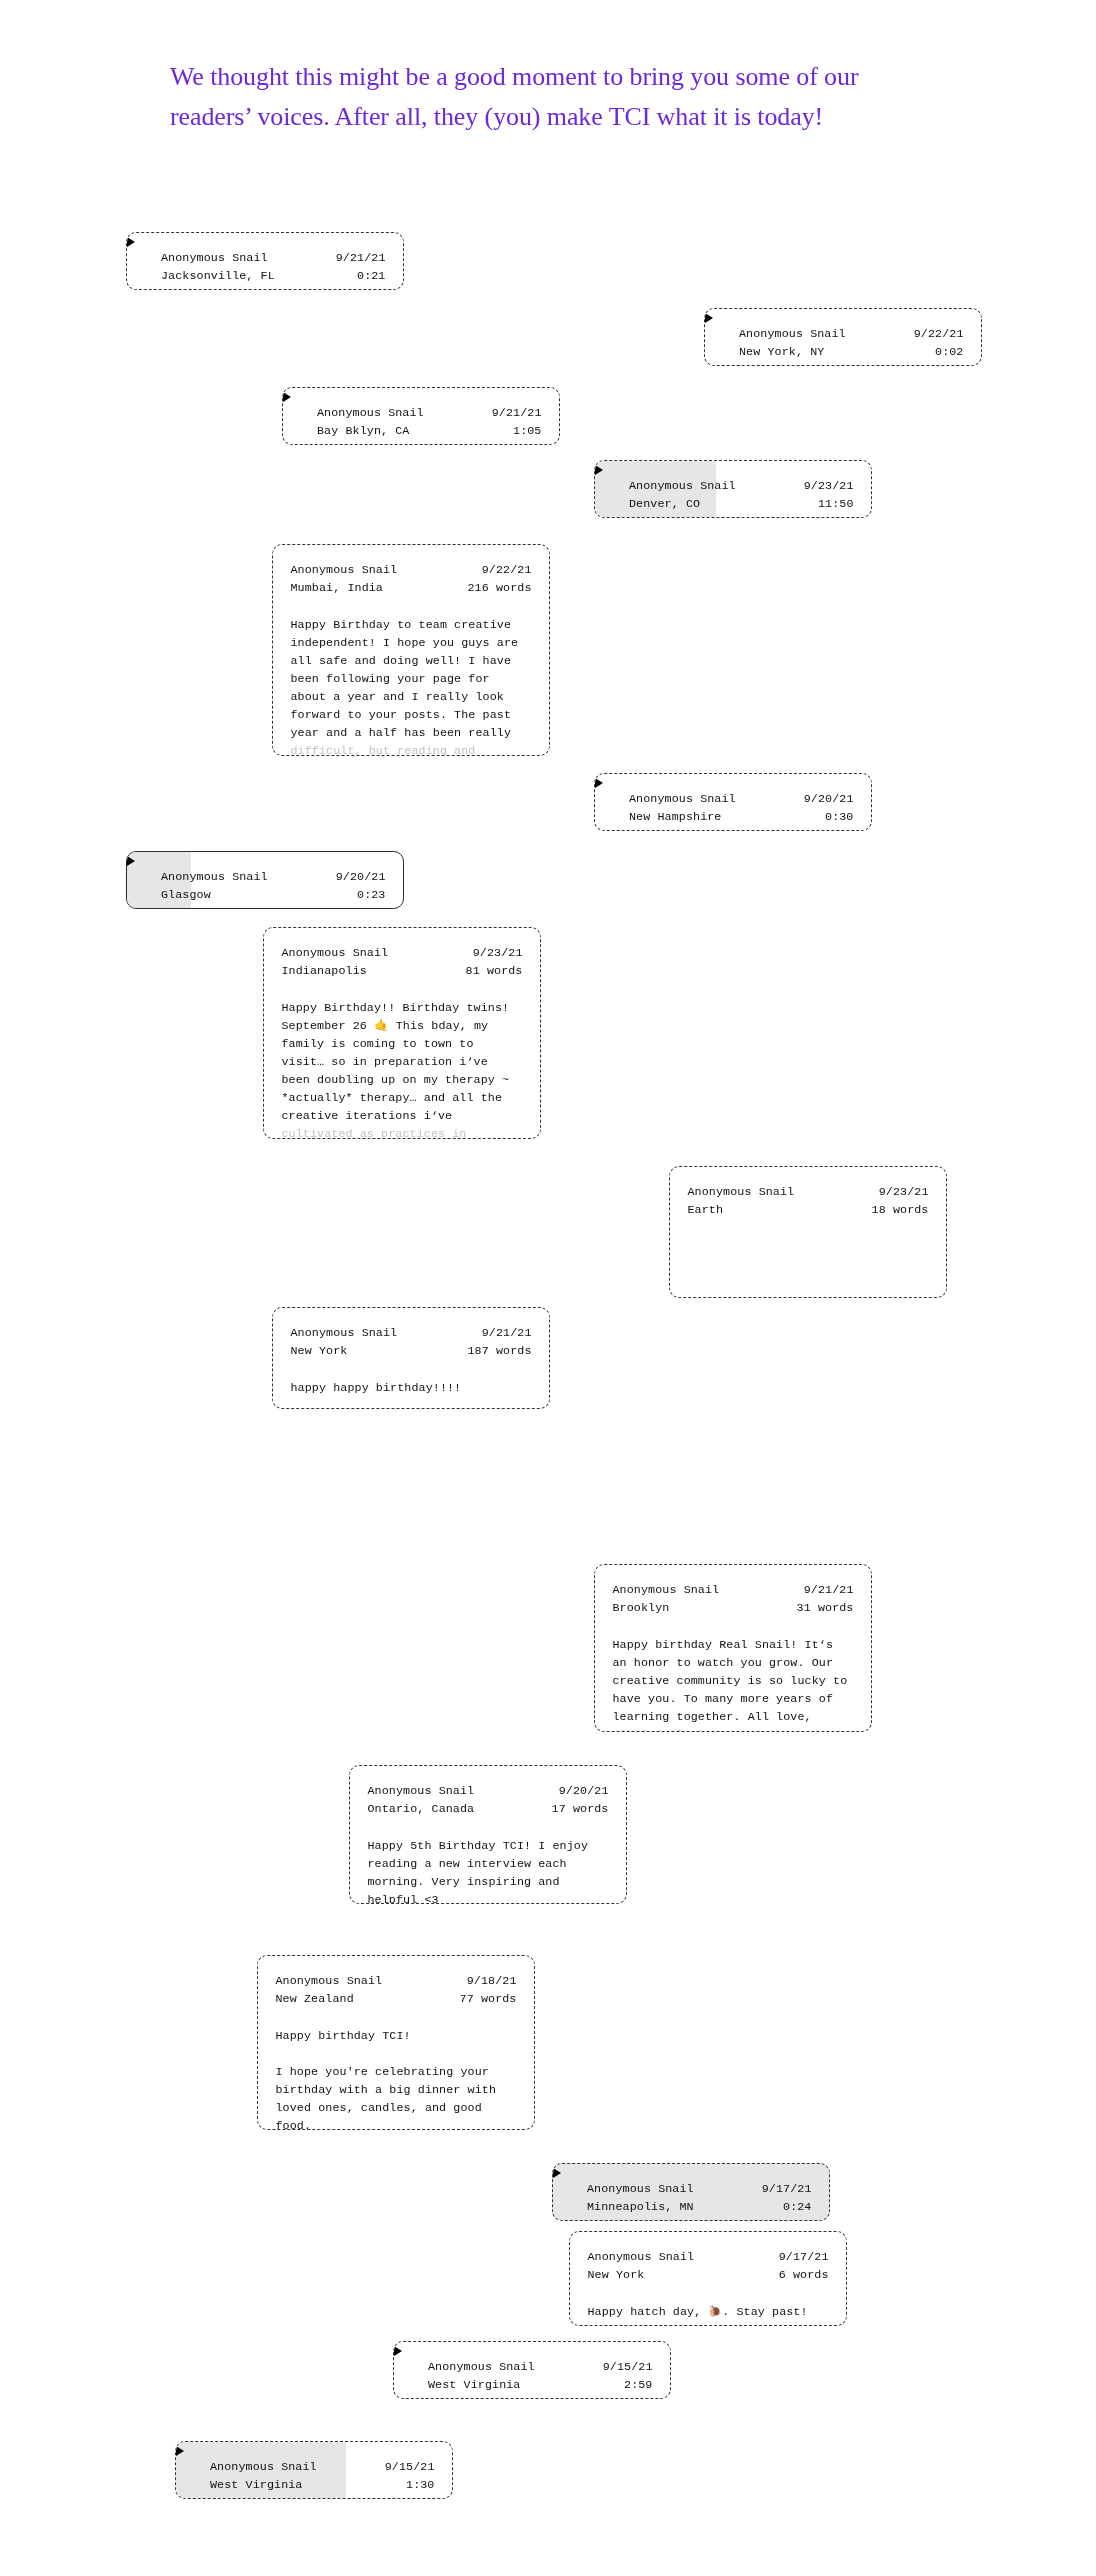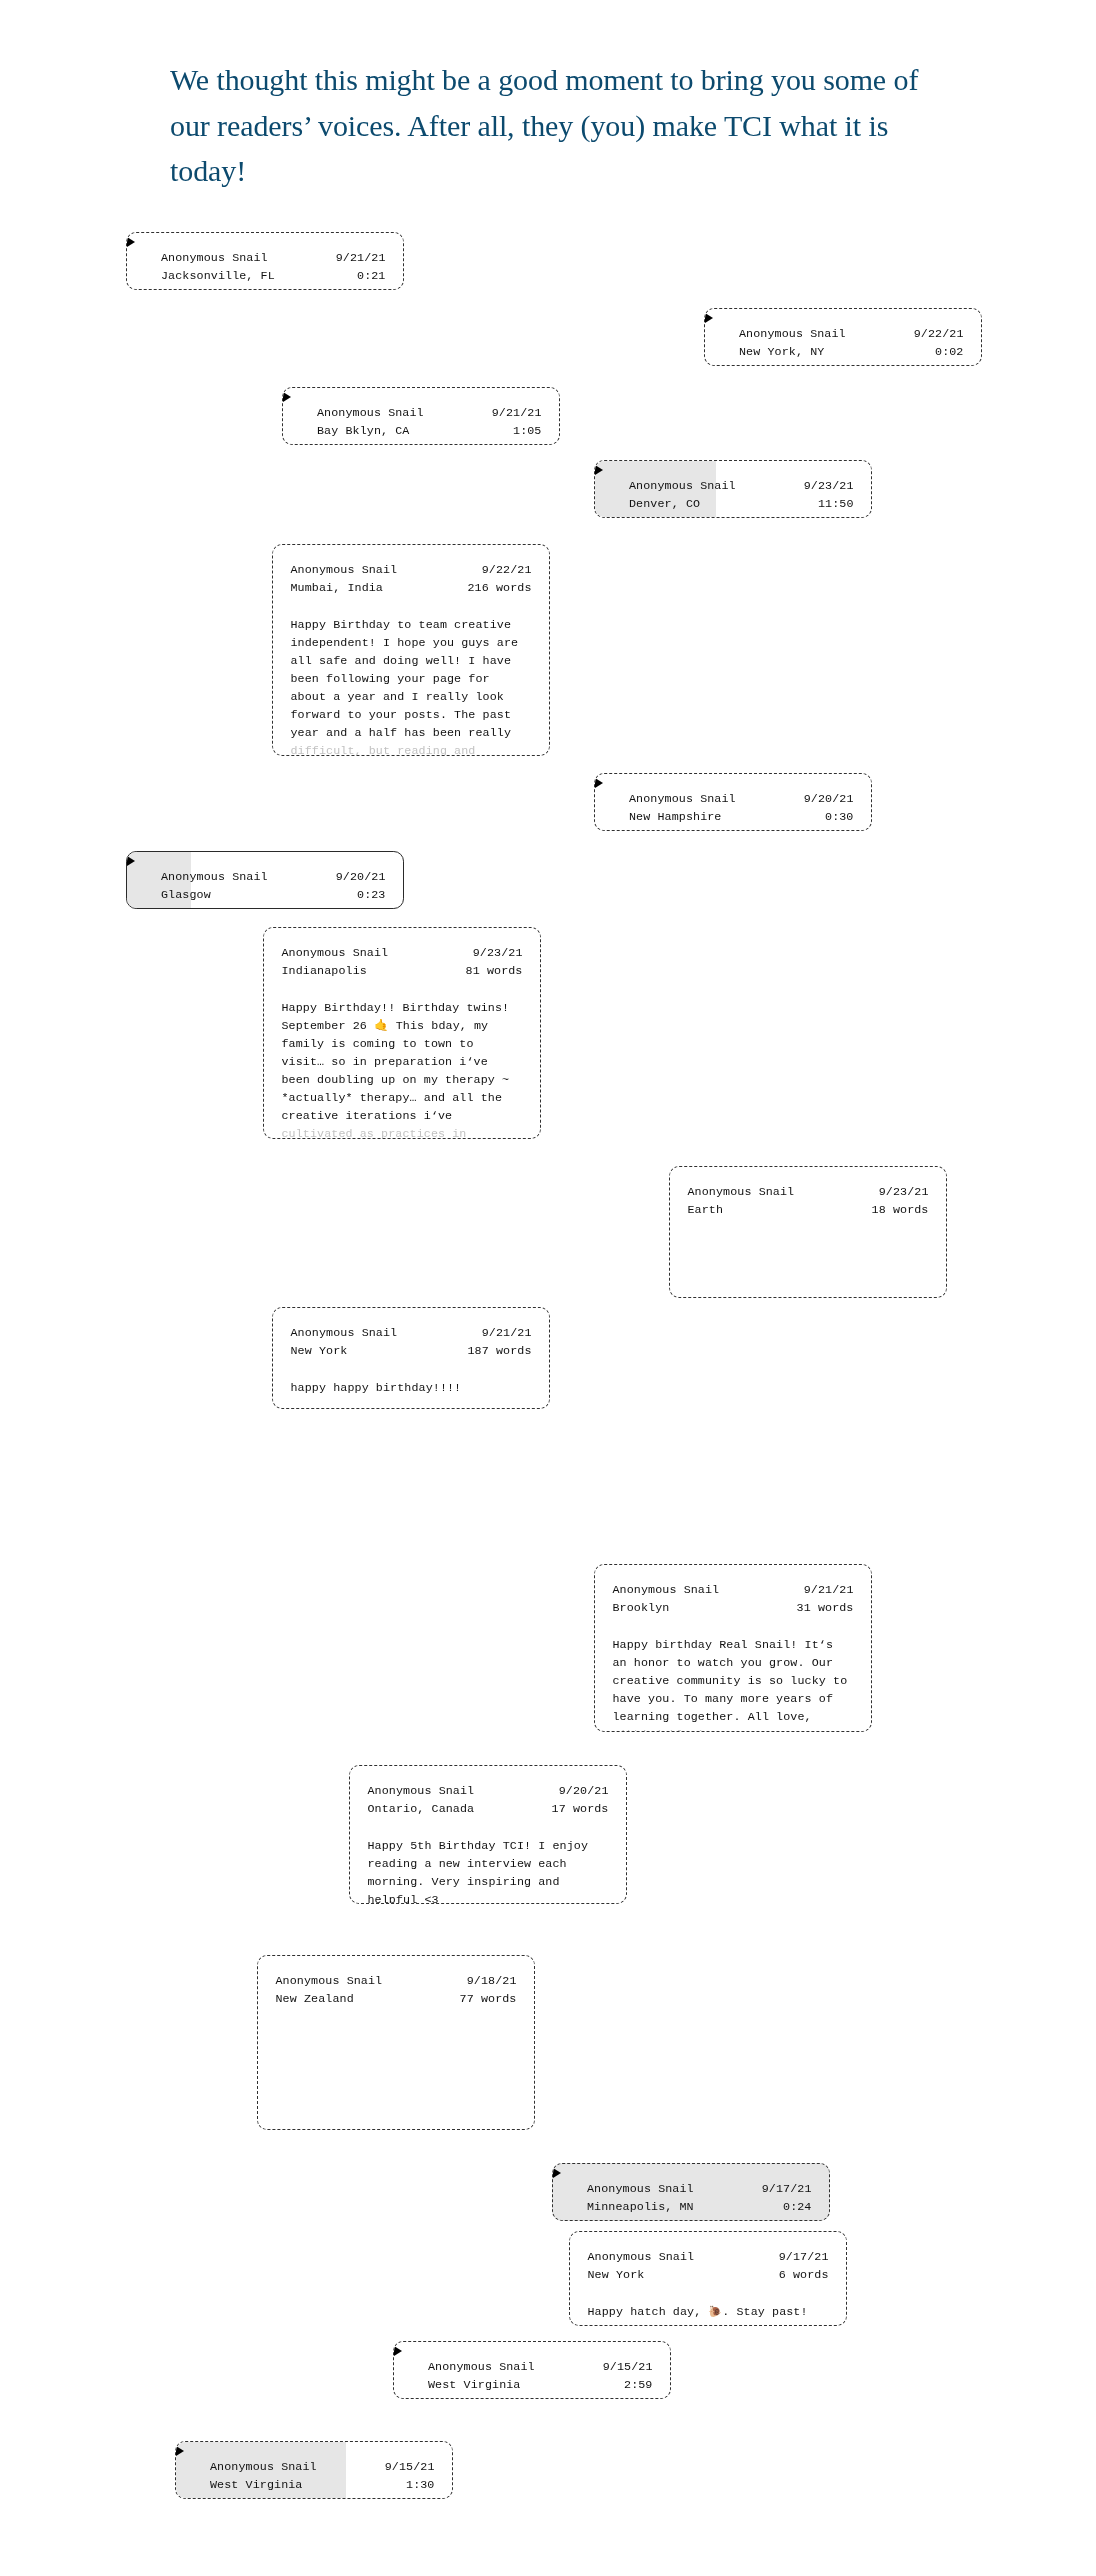--- a/index.html
+++ b/index.html
@@ -15,23 +15,23 @@
     overflow: hidden;
   }
 
   
   #intro {
     position: absolute;
     left: 170px;
     top: 57px;
     width: 753px;
     font-family: "Liberation Serif", "DejaVu Serif", serif;
-    font-size: 30px;
+    font-size: 26px;
     line-height: 1.52;
-    color: #0c4a6e;
+    color: #6d28d9;
     letter-spacing: -0.1px;
   }
 
   
   #board {
     position: absolute;
     left: 0;
     top: 0;
     width: 884px;
     height: 2576px;
@@ -299,20 +299,25 @@
   <div class="card" style="left:257px; top:1955px; width:278px; height:175px;">
     <div class="card-inner">
       <div class="meta meta-row">
         <span class="meta-left">Anonymous Snail</span>
         <span class="meta-right">9/18/21</span>
       </div>
       <div class="meta meta-row">
         <span class="meta-left">New Zealand</span>
         <span class="meta-right">77 words</span>
       </div>
+      <div class="body-text"><span>Happy birthday TCI!
+
+I hope you're celebrating your birthday with a big dinner with loved ones, candles, and good food.
+
+</span></div>
     </div>
   </div>
 
   <div class="card has-audio fullgrey" style="left:552px; top:2163px; width:278px; height:58px;">
     <div class="card-inner">
       <span class="play-icon"></span>
       <div class="meta meta-row">
         <span class="meta-left">Anonymous Snail</span>
         <span class="meta-right">9/17/21</span>
       </div>

